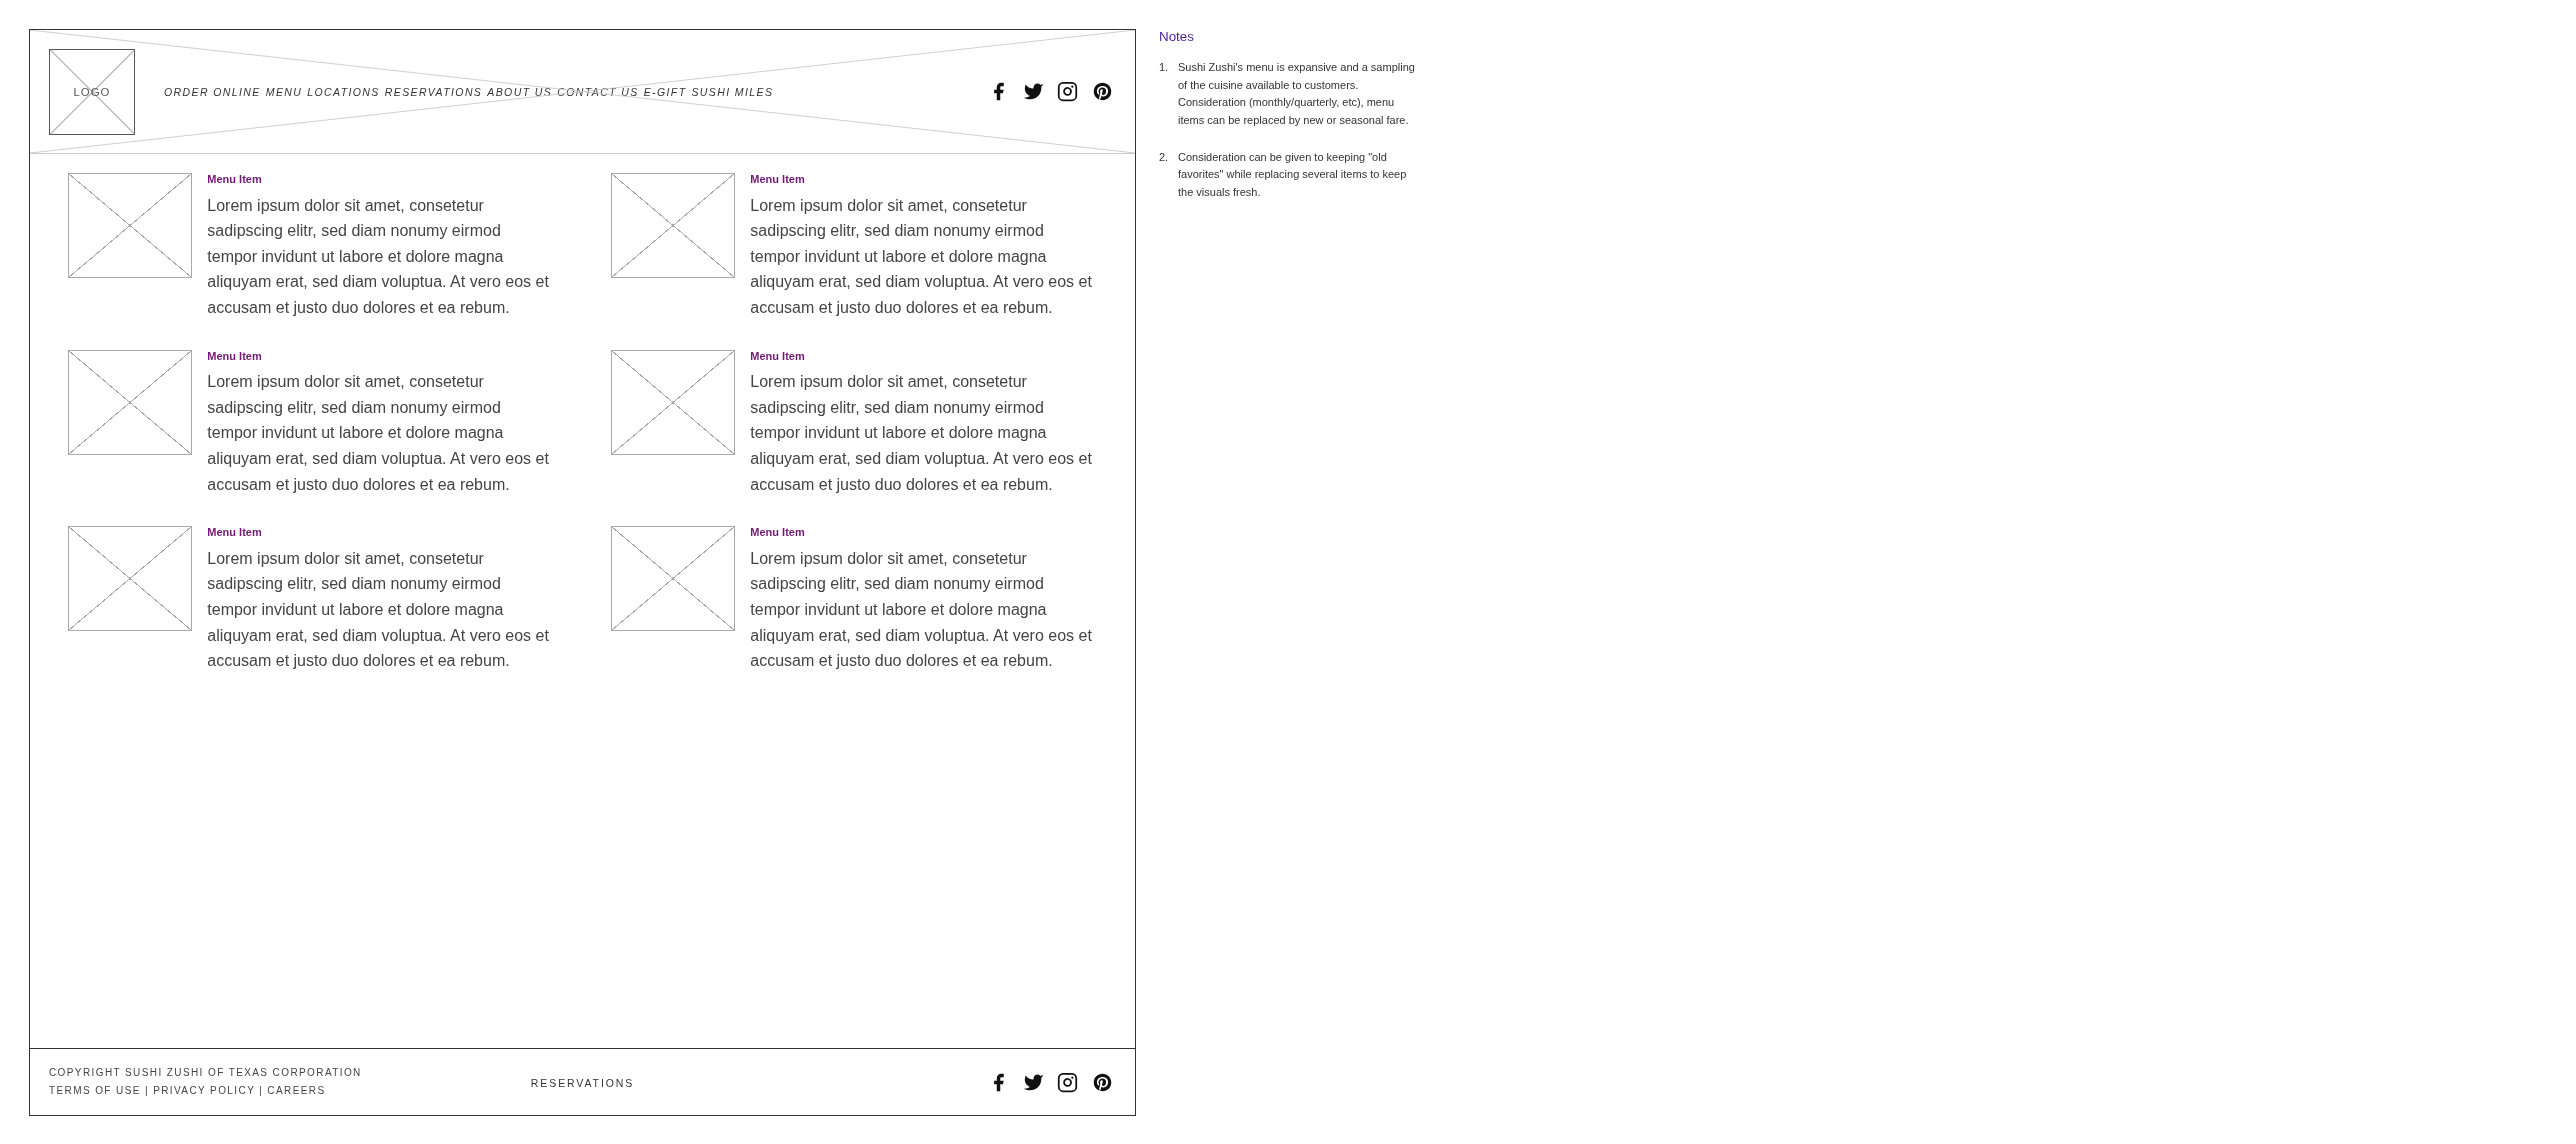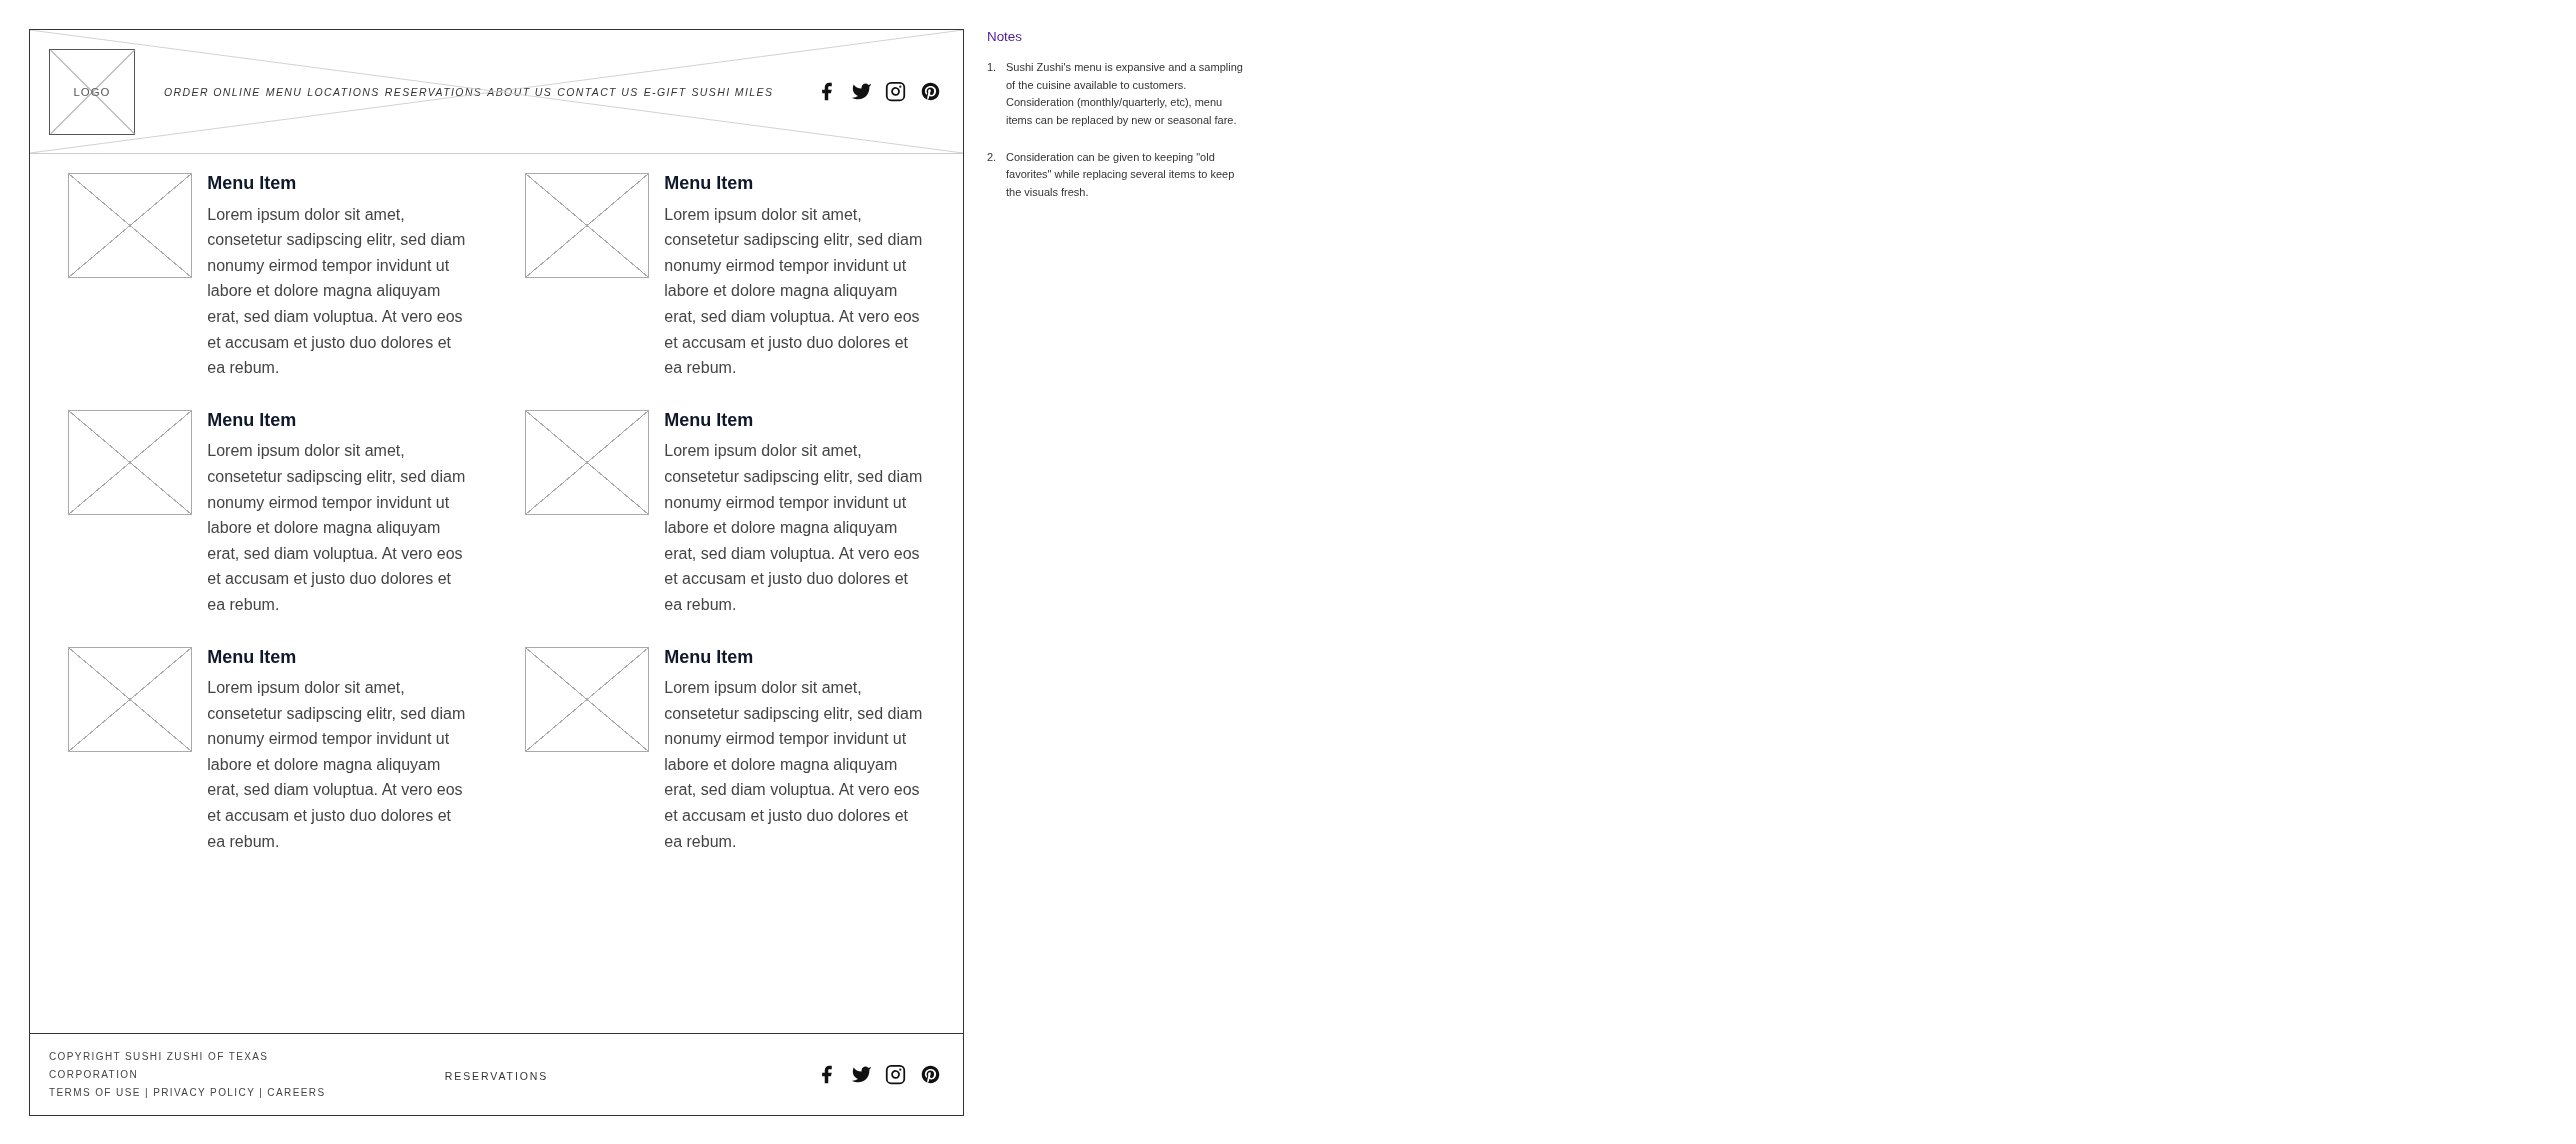--- a/index.html
+++ b/index.html
@@ -7,21 +7,21 @@
       font-family: Arial, Helvetica, sans-serif;
       background: #fff;
       width: 2576px;
       min-height: 1145px;
       display: flex;
       flex-direction: row;
     }
 
     
     .main-area {
-      width: 935px;
+      width: 1107px;
       margin: 29px 0 29px 29px;
       border: 1.4px solid #333;
       position: relative;
       display: flex;
       flex-direction: column;
     }
 
     
     .header {
       display: flex;
@@ -131,23 +131,23 @@
       width: 100%; height: 100%;
       background:
         linear-gradient(to bottom right, transparent calc(50% - 0.5px), #aaa calc(50% - 0.5px), #aaa calc(50% + 0.5px), transparent calc(50% + 0.5px)),
         linear-gradient(to bottom left, transparent calc(50% - 0.5px), #aaa calc(50% - 0.5px), #aaa calc(50% + 0.5px), transparent calc(50% + 0.5px));
     }
 
     .menu-info {
       flex: 1;
     }
     .menu-item-title {
-      font-size: 18px;
+      font-size: 11px;
       font-weight: bold;
-      color: #0f172a;
+      color: #701a75;
       margin-bottom: 7.6px;
     }
     .menu-item-desc {
       font-size: 16px;
       color: #444;
       line-height: 1.6;
     }
 
     
     .footer {

